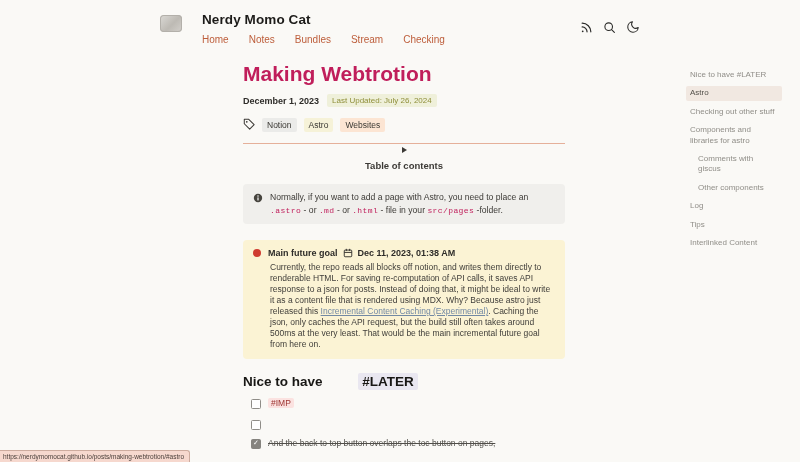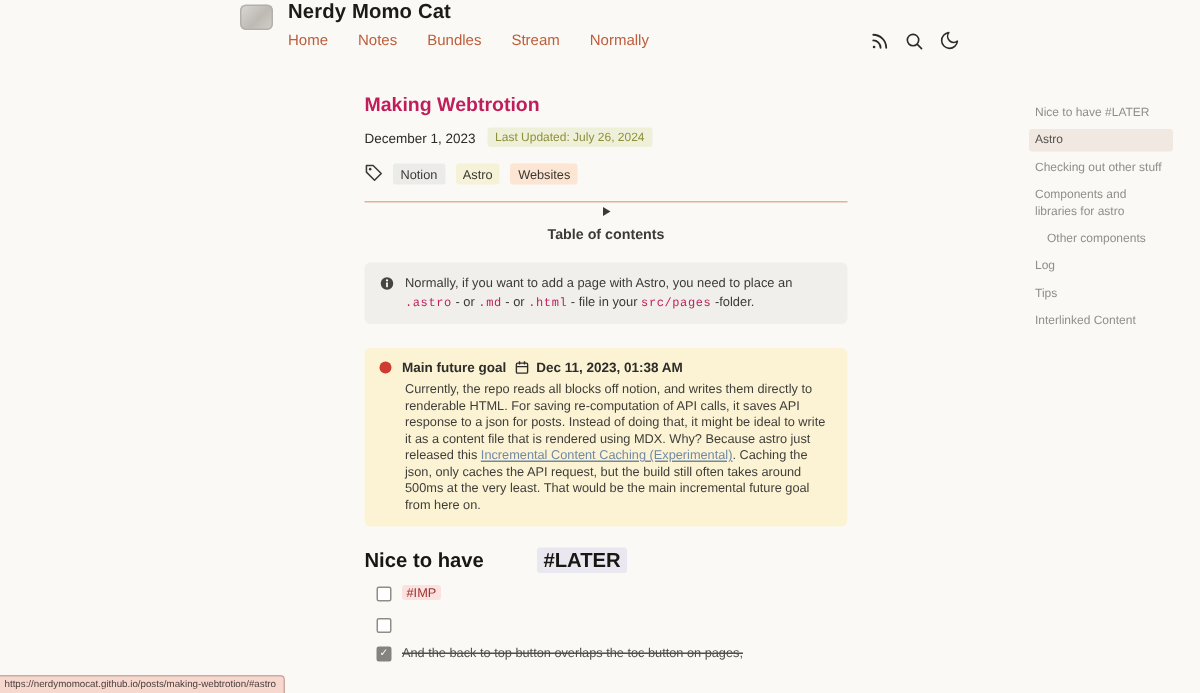--- a/index.html
+++ b/index.html
@@ -1,34 +1,34 @@
 <!DOCTYPE html>
 <html style="--page-bg: #faf9f6; --text-main: #3c3a36; --accent: #c01e5b; --nav-link: #bd5d3a; --divider: #e5b09a; --badge-green-bg: #eff0da; --badge-green-text: #8f8f3a; --chip-gray: #ebebe9; --chip-yellow: #f6f2d8; --chip-peach: #fce5d3; --callout-info-bg: #f0efec; --callout-goal-bg: #fbf3d4; --link-blue: #7289a4; --later-bg: #e9e7f0; --imp-bg: #fbe2e0; --toc-text: #908e88; --toc-active-bg: #f1e8e1; --toc-active-text: #55524c; --statusbar-bg: #f6d8ce;"><head>
 <meta charset="utf-8">
 <style>
   html,body{margin:0;padding:0;background:#e8e6e3;}
   #screen{width:800px;height:462px;position:relative;overflow:hidden;
     background:var(--page-bg,#faf9f6);font-family:"Liberation Sans",sans-serif;
     color:var(--text-main,#3c3a36);}
   
-  .site-header{position:absolute;left:160px;top:0;display:flex;gap:10px;}
+  .site-header{position:absolute;left:160px;top:12px;display:flex;gap:20px;}
   .logo{width:22px;height:17px;margin-top:3px;border-radius:4px;
     background:linear-gradient(135deg,#dcdad6 0%,#bdbab4 55%,#d3d0cb 100%);
     box-shadow:inset 0 0 0 1px #b3b0aa;}
   .site-title{font-size:13.5px;font-weight:700;color:#1c1b19;letter-spacing:.1px;}
   .nav{display:flex;gap:20px;margin-top:7px;}
   .nav a{font-size:10px;color:var(--nav-link,#bd5d3a);text-decoration:none;}
   .header-icons{position:absolute;left:580px;top:20px;display:flex;gap:10px;align-items:center;}
   .header-icons svg{display:block;cursor:pointer;}
   
   .main{position:absolute;left:243px;top:62px;width:322px;}
-  .post-title{font-size:13px;font-weight:700;color:var(--accent,#c01e5b);margin:0;}
+  .post-title{font-size:21px;font-weight:700;color:var(--accent,#c01e5b);margin:0;}
   .post-subtitle{font-size:8.5px;font-style:italic;color:#55524c;margin-top:6px;}
   .date-row{display:flex;align-items:center;gap:8px;margin-top:8px;}
-  .pub-date{font-size:9px;font-weight:400;color:#2e2c29;}
+  .pub-date{font-size:9px;font-weight:700;color:#2e2c29;}
   .updated-badge{font-size:8px;color:var(--badge-green-text,#8f8f3a);
     background:var(--badge-green-bg,#eff0da);padding:2px 5px;border-radius:2px;}
   .tags-row{display:flex;align-items:flex-start;gap:7px;margin-top:11px;}
   .tag-chip{font-size:8.5px;padding:2px 5px;border-radius:2px;color:#3a3833;cursor:pointer;}
   .tag-0{background:var(--chip-gray,#ebebe9);}
   .tag-1{background:var(--chip-yellow,#f6f2d8);}
   .tag-2{background:var(--chip-peach,#fce5d3);}
   .divider{border:none;border-top:1px solid var(--divider,#e5b09a);margin:11px 0 0 0;}
   .toc-toggle{display:flex;align-items:center;gap:7px;margin-top:3px;cursor:pointer;flex-direction:column;}
   .tri{width:0;height:0;border-top:3.5px solid transparent;border-bottom:3.5px solid transparent;
@@ -76,21 +76,21 @@
 
   <div class="site-header">
     <div class="logo"></div>
     <div>
       <div class="site-title">Nerdy Momo Cat</div>
       <div class="nav">
         <a href="#">Home</a>
         <a href="#">Notes</a>
         <a href="#">Bundles</a>
         <a href="#">Stream</a>
-        <a href="#">Normally</a>
+        <a href="#">Checking</a>
       </div>
     </div>
   </div>
 
   <div class="header-icons">
     <svg width="13" height="13" viewBox="0 0 24 24" fill="none" stroke="#2a2a28" stroke-width="2.2" stroke-linecap="round">
       <path d="M4 11a9 9 0 0 1 9 9"></path>
         <path d="M4 4a16 16 0 0 1 16 16"></path>
         <circle cx="5" cy="19" r="1.6" fill="#2a2a28" stroke="none"></circle>
     </svg>
@@ -168,20 +168,21 @@
       </div>
 
     </div>
   </div>
 
   <div class="sidebar">
     <div class="toc-item" data-state="normal">Nice to have #LATER</div>
     <div class="toc-item" data-state="active">Astro</div>
     <div class="toc-item" data-state="normal">Checking out other stuff</div>
     <div class="toc-item" data-state="normal">Components and libraries for astro</div>
+    <div class="toc-item lvl2" data-state="normal">Comments with giscus</div>
     <div class="toc-item lvl2" data-state="normal">Other components</div>
     <div class="toc-item" data-state="normal">Log</div>
     <div class="toc-item" data-state="normal">Tips</div>
     <div class="toc-item" data-state="normal">Interlinked Content</div>
   </div>
 
   <div class="statusbar">https://nerdymomocat.github.io/posts/making-webtrotion/#astro</div>
 
 </div>
 

